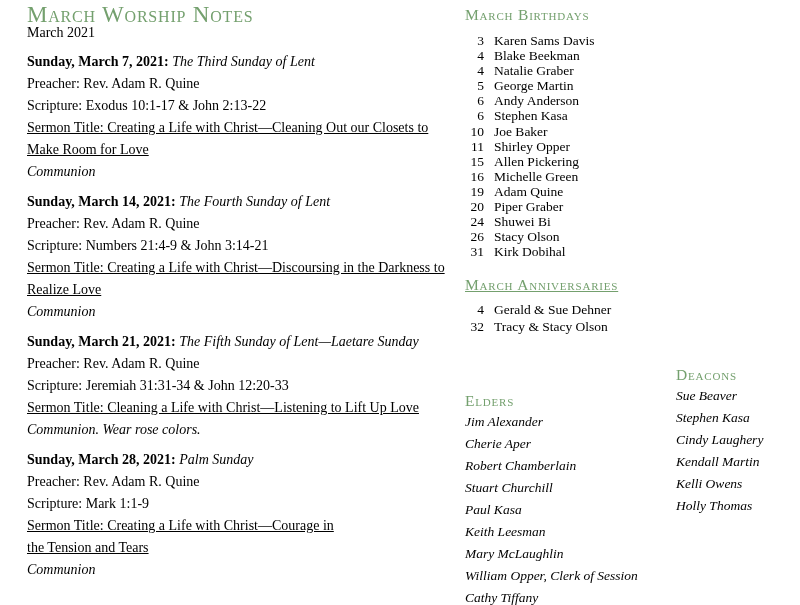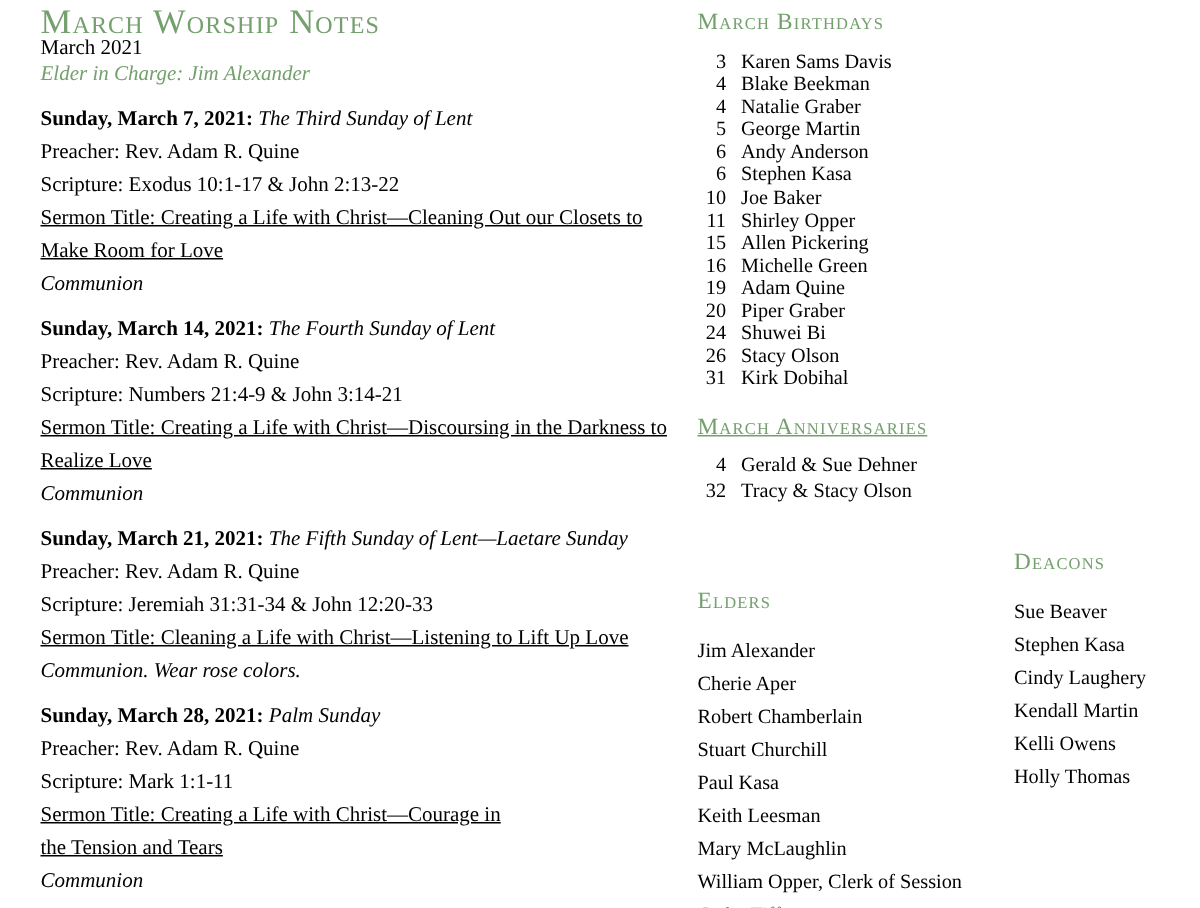--- a/index.html
+++ b/index.html
@@ -41,30 +41,29 @@
   .anniv .day-row { line-height:17px; }
   .day-num { width:19px; text-align:right; margin-right:10px; flex:none; }
   .day-name { flex:1; }
 
   .anniv-heading { margin-top:16px;text-decoration:underline; }
   .anniv .day-list { margin-top:6px; }
 
   .officers-row { display:flex; margin-top:30px; }
   .elders-block { width:211px; padding-top:26px; flex:none; }
   .deacons-block { flex:1; }
-  .officer-list { margin-top:12px; }
+  .officer-list { margin-top:0;font-style:italic; }
   .officer-row { font-size:13.5px; line-height:22px; }
 </style>
 </head>
 <body>
 
 <div class="left-col">
   <h1 class="heading lg">March Worship Notes</h1>
   <div class="month-line">March 2021</div>
-  <div class="elder-line">Elder in Charge: Jim Alexander</div>
 
   <div>
 
       <div class="service first">
         <div>
           <span class="service-date">Sunday, March 7, 2021:</span>
           <span class="sunday-name">The Third Sunday of Lent</span>
         </div>
         <div>Preacher: Rev. Adam R. Quine</div>
         <div>Scripture: Exodus 10:1-17 &amp; John 2:13-22</div>
@@ -95,21 +94,21 @@
         <div class="sermon-line">Sermon Title: Cleaning a Life with Christ—Listening to Lift Up Love</div>
         <div class="italic">Communion. Wear rose colors.</div>
       </div>
 
       <div class="service">
         <div>
           <span class="service-date">Sunday, March 28, 2021:</span>
           <span class="sunday-name">Palm Sunday</span>
         </div>
         <div>Preacher: Rev. Adam R. Quine</div>
-        <div>Scripture: Mark 1:1-11</div>
+        <div>Scripture: Mark 1:1-9</div>
         <div class="sermon-line">Sermon Title: Creating a Life with Christ—Courage in
 the Tension and Tears</div>
         <div class="italic">Communion</div>
       </div>
     </div>
 </div>
 
 <div class="right-col">
   <h2 class="heading sm">March Birthdays</h2>
   <div class="day-list">

